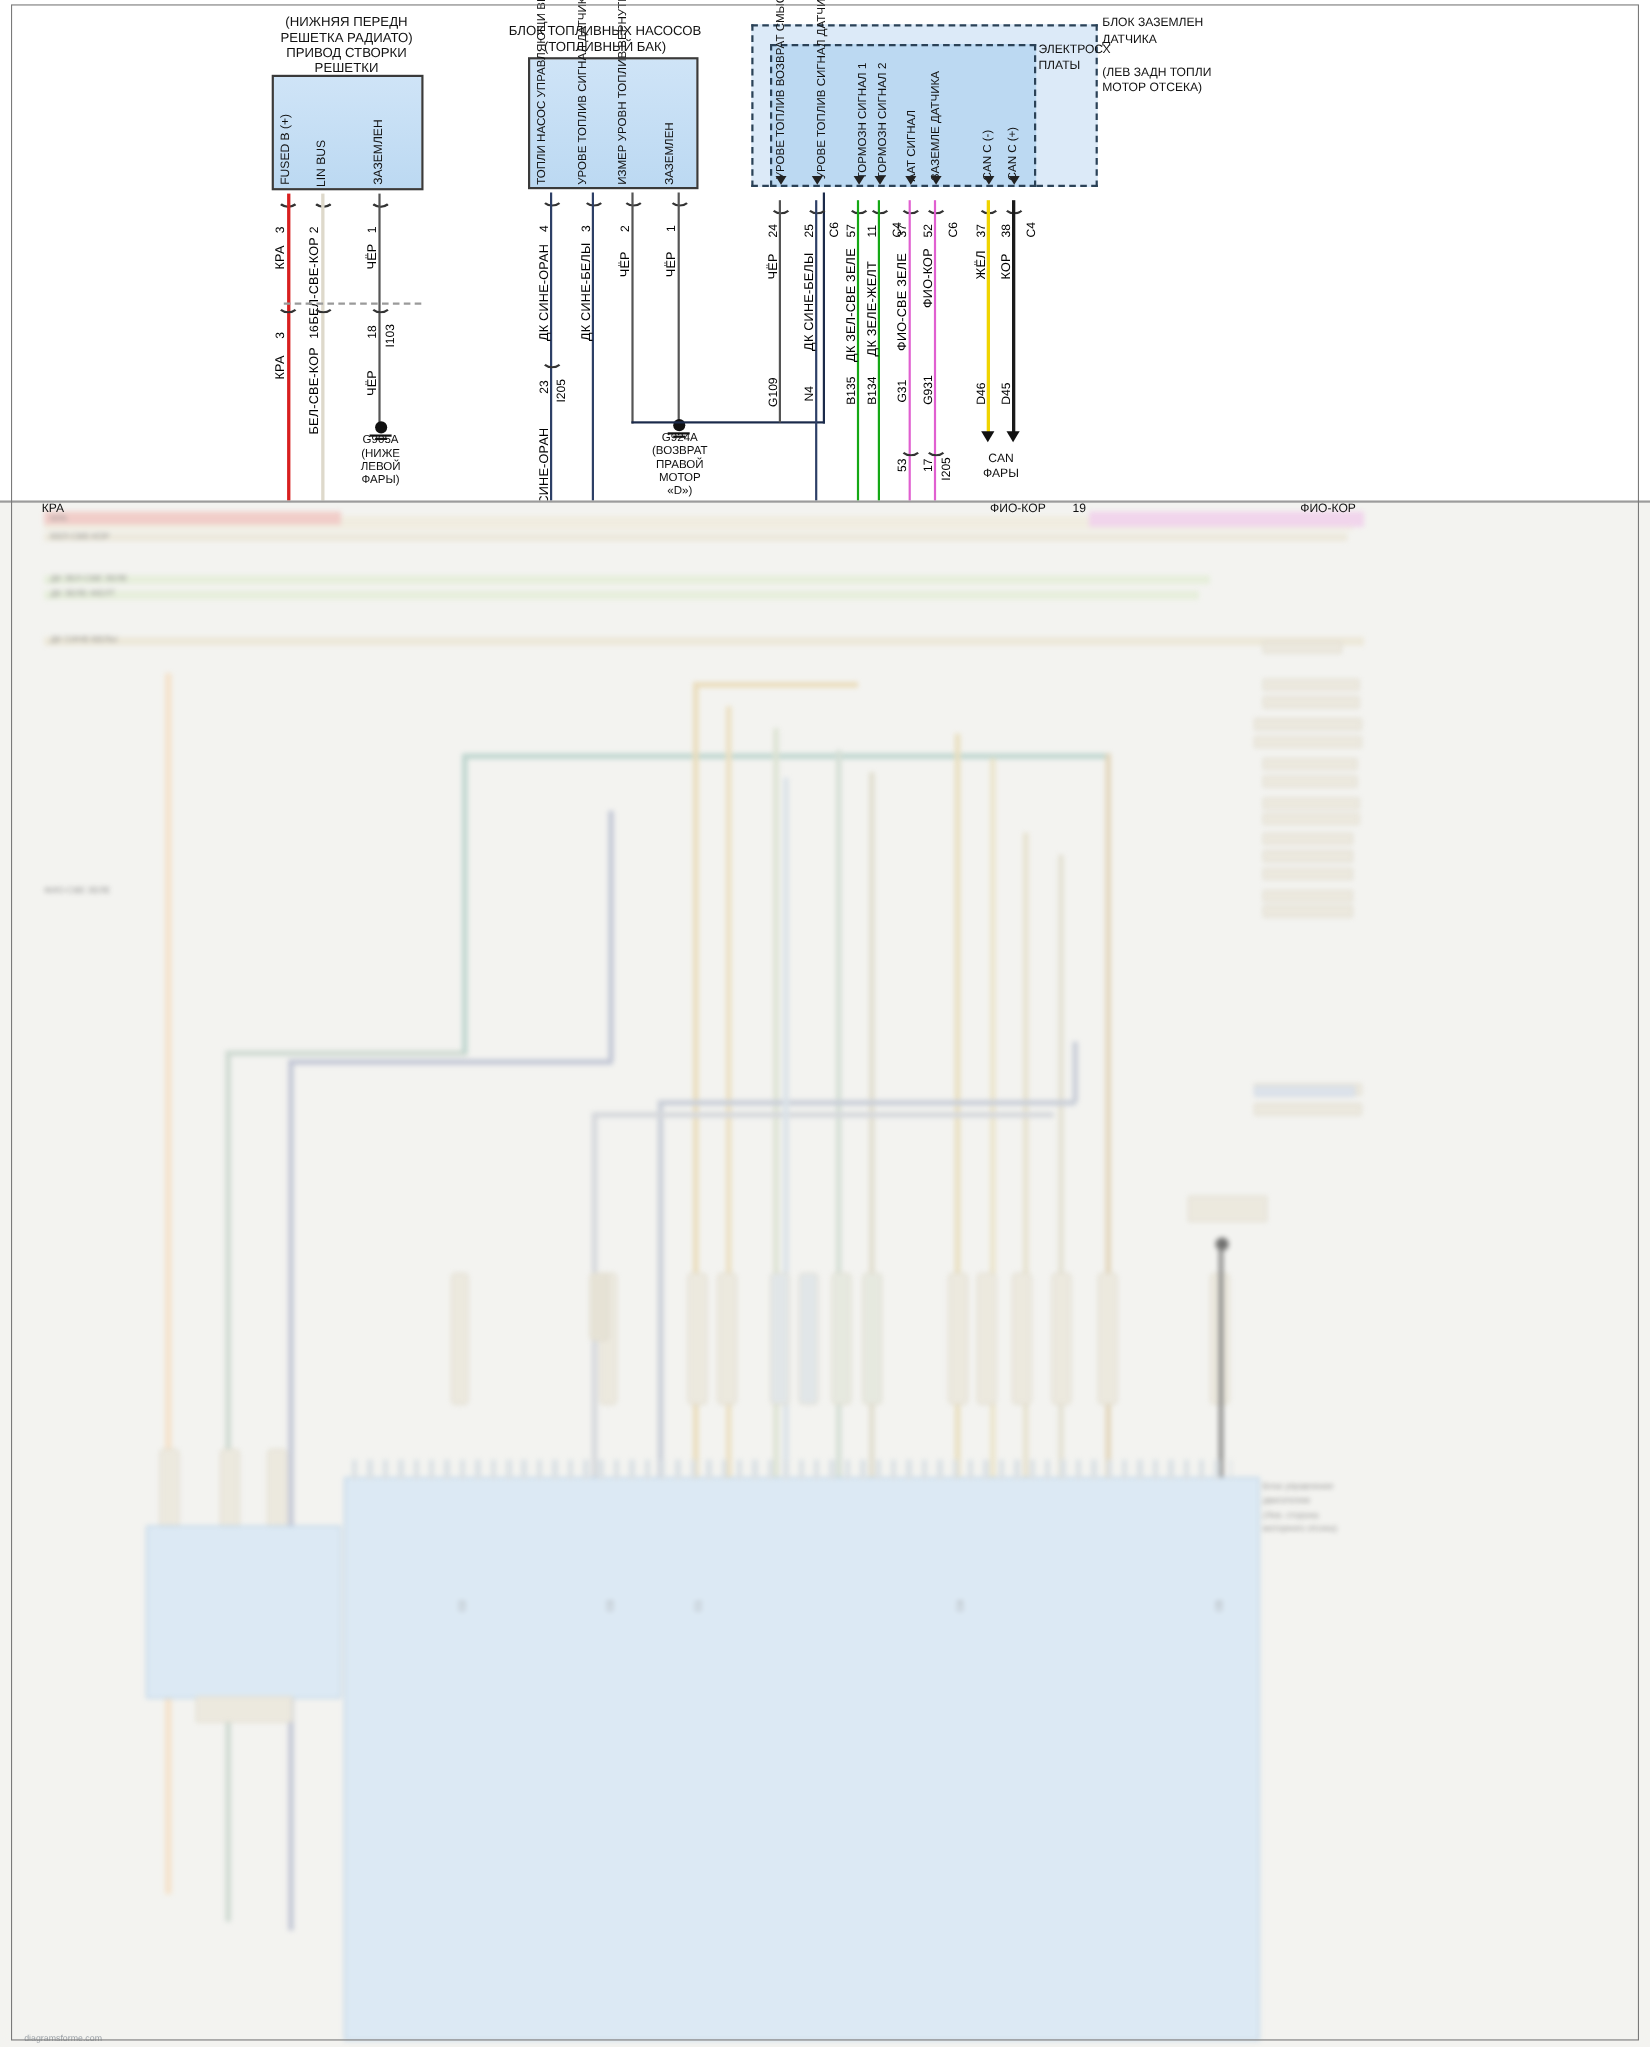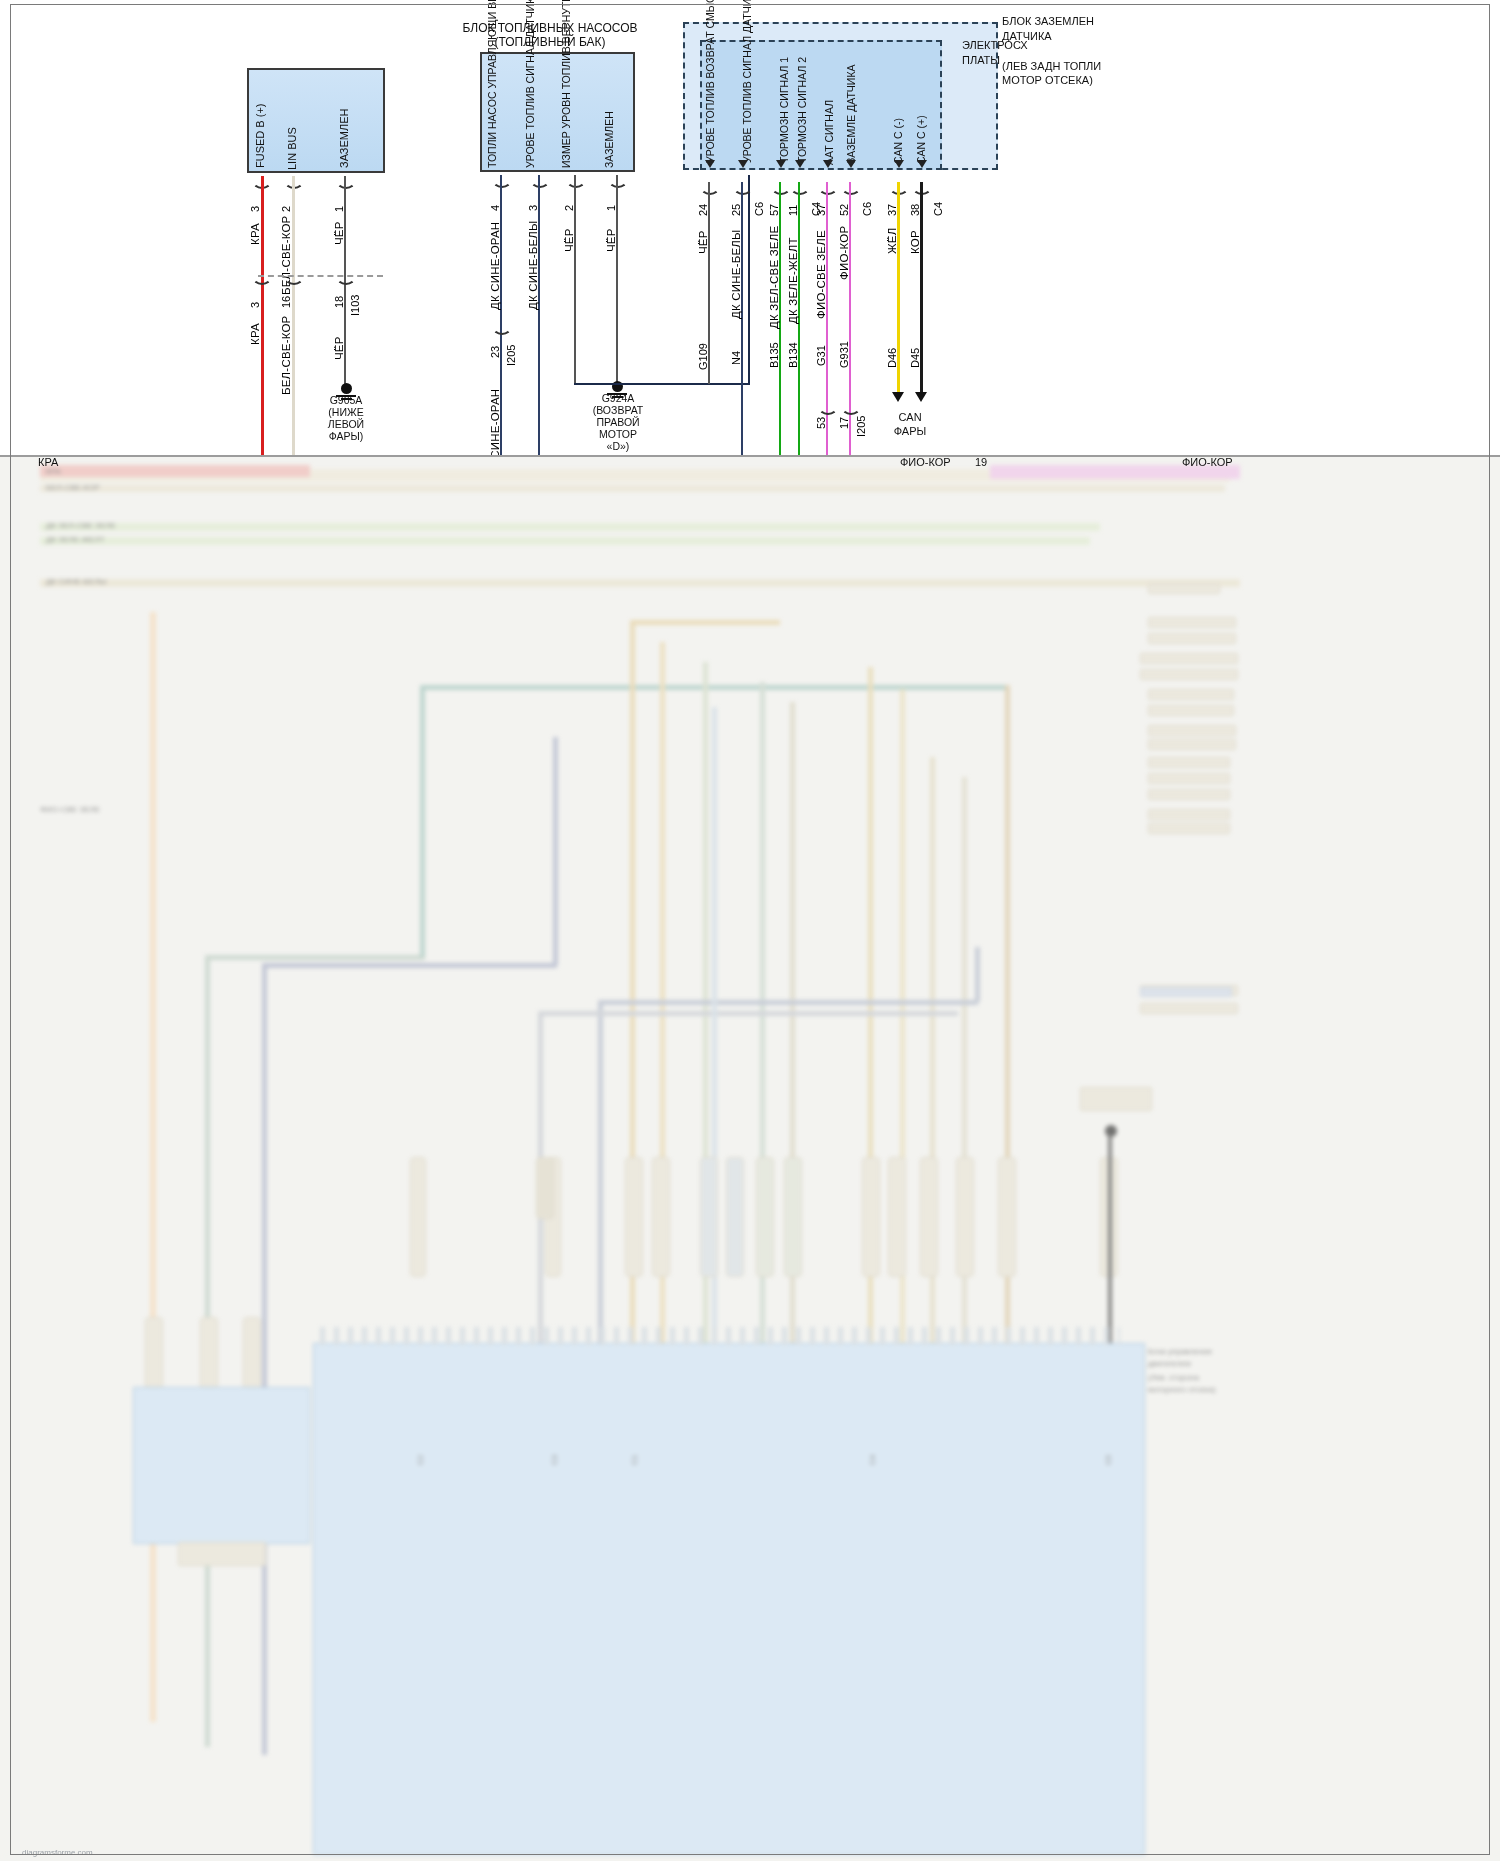--- a/index.html
+++ b/index.html
@@ -42,20 +42,21 @@
   .ltag{position:absolute;background:#e8e3d4;border:1px solid #cfc8b4;border-radius:1px;}
   .ltxt{position:absolute;font-size:8px;color:#5c5c5c;white-space:nowrap;}
   .frame{position:absolute;left:10px;top:4px;right:10px;bottom:6px;border:1px solid #7a7a7a;pointer-events:none;}
   .wm{position:absolute;left:22px;bottom:6px;font-size:8px;color:#9aa0a6;}
 </style>
 </head>
 <body>
 
 <div id="page">
 
+  <div class="lbl ctr" style="left:205px;top:14px;width:220px;font-size:12px;font-weight:400;"><span>(НИЖНЯЯ ПЕРЕДН</span><br><span>РЕШЕТКА РАДИАТО)</span><br><span>ПРИВОД СТВОРКИ</span><br><span>РЕШЕТКИ</span></div>
 
   <div class="box" style="left:247px;top:68px;width:138px;height:105px;"></div>
   <div class="vlbl vtxt" style="left:255px;top:98px;height:70px;font-size:11px;">FUSED B (+)</div>
   <div class="vlbl vtxt" style="left:287px;top:110px;height:60px;font-size:11px;">LIN BUS</div>
   <div class="vlbl vtxt" style="left:339px;top:98px;height:70px;font-size:11px;">ЗАЗЕМЛЕН</div>
 
   <div class="arc" style="left:252px;top:172px;"></div>
   <div class="arc" style="left:284px;top:172px;"></div>
   <div class="arc" style="left:336px;top:172px;"></div>
 
@@ -143,21 +144,21 @@
 ВОЗВРАТ СМЫСЛА</span></div>
   <div class="vlbl vtxt" style="left:741px;top:48px;height:115px;font-size:10.5px;line-height:1.25;"><span>УРОВЕ ТОПЛИВ
 СИГНАЛ ДАТЧИКА</span></div>
   <div class="vlbl vtxt" style="left:779px;top:48px;height:115px;font-size:10.5px;">ТОРМОЗН СИГНАЛ 1</div>
   <div class="vlbl vtxt" style="left:797px;top:48px;height:115px;font-size:10.5px;">ТОРМОЗН СИГНАЛ 2</div>
   <div class="vlbl vtxt" style="left:824px;top:90px;height:75px;font-size:10.5px;">ААТ СИГНАЛ</div>
   <div class="vlbl vtxt" style="left:846px;top:62px;height:102px;font-size:10.5px;">ЗАЗЕМЛЕ ДАТЧИКА</div>
   <div class="vlbl vtxt" style="left:893px;top:108px;height:56px;font-size:10.5px;">CAN C (-)</div>
   <div class="vlbl vtxt" style="left:916px;top:108px;height:56px;font-size:10.5px;">CAN C (+)</div>
 
-  <div class="lbl" style="left:944px;top:38px;width:60px;font-size:11px;line-height:1.35;margin-left:18px;"><span>ЭЛЕКТРОСХ</span><br><span>ПЛАТЫ</span></div>
+  <div class="lbl" style="left:944px;top:38px;width:60px;font-size:11px;line-height:1.35;"><span>ЭЛЕКТРОСХ</span><br><span>ПЛАТЫ</span></div>
 
   <div class="lbl" style="left:1002px;top:14px;width:140px;font-size:11px;line-height:1.35;"><span>БЛОК ЗАЗЕМЛЕН</span><br><span>ДАТЧИКА</span><br><br><span>(ЛЕВ ЗАДН ТОПЛИ</span><br><span>МОТОР ОТСЕКА)</span></div>
 
   <div class="arrowdn-s" style="left:705px;top:160px;"></div>
   <div class="arrowdn-s" style="left:738px;top:160px;"></div>
   <div class="arrowdn-s" style="left:776px;top:160px;"></div>
   <div class="arrowdn-s" style="left:795px;top:160px;"></div>
   <div class="arrowdn-s" style="left:823px;top:160px;"></div>
   <div class="arrowdn-s" style="left:846px;top:160px;"></div>
   <div class="arrowdn-s" style="left:894px;top:160px;"></div>

